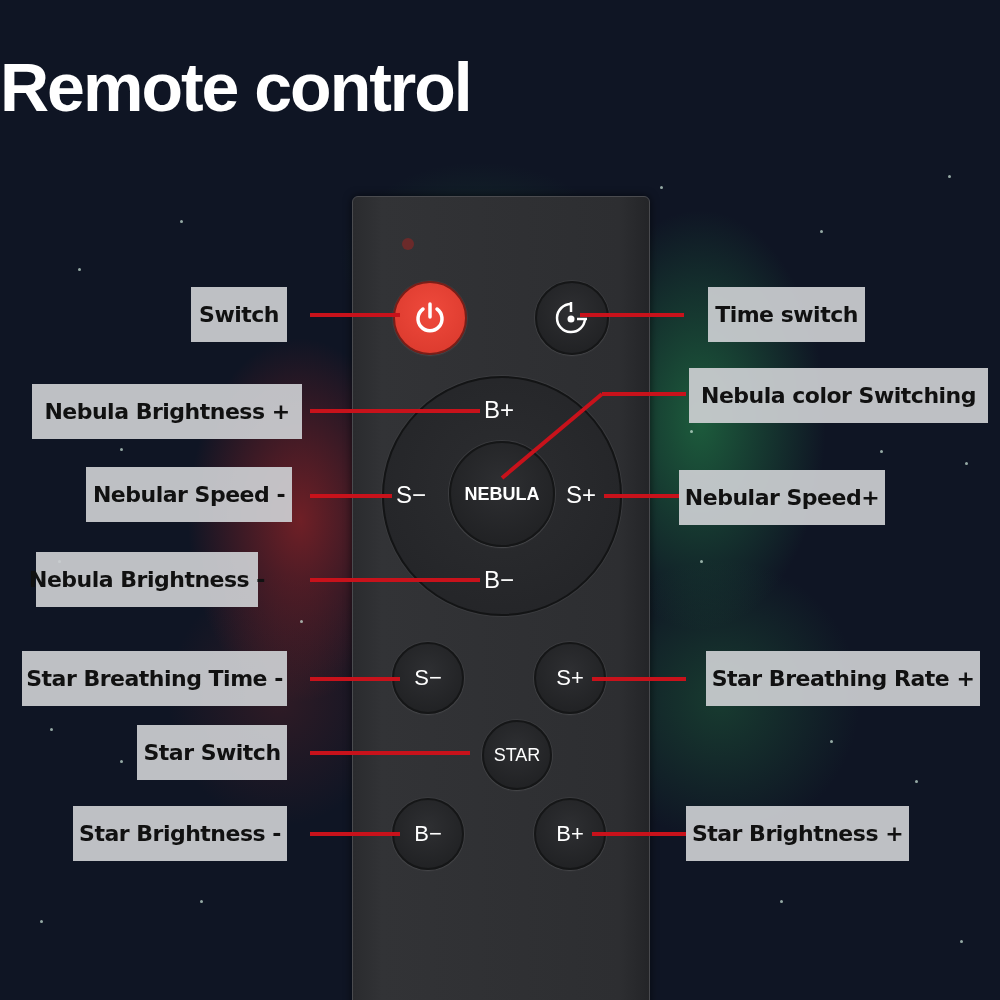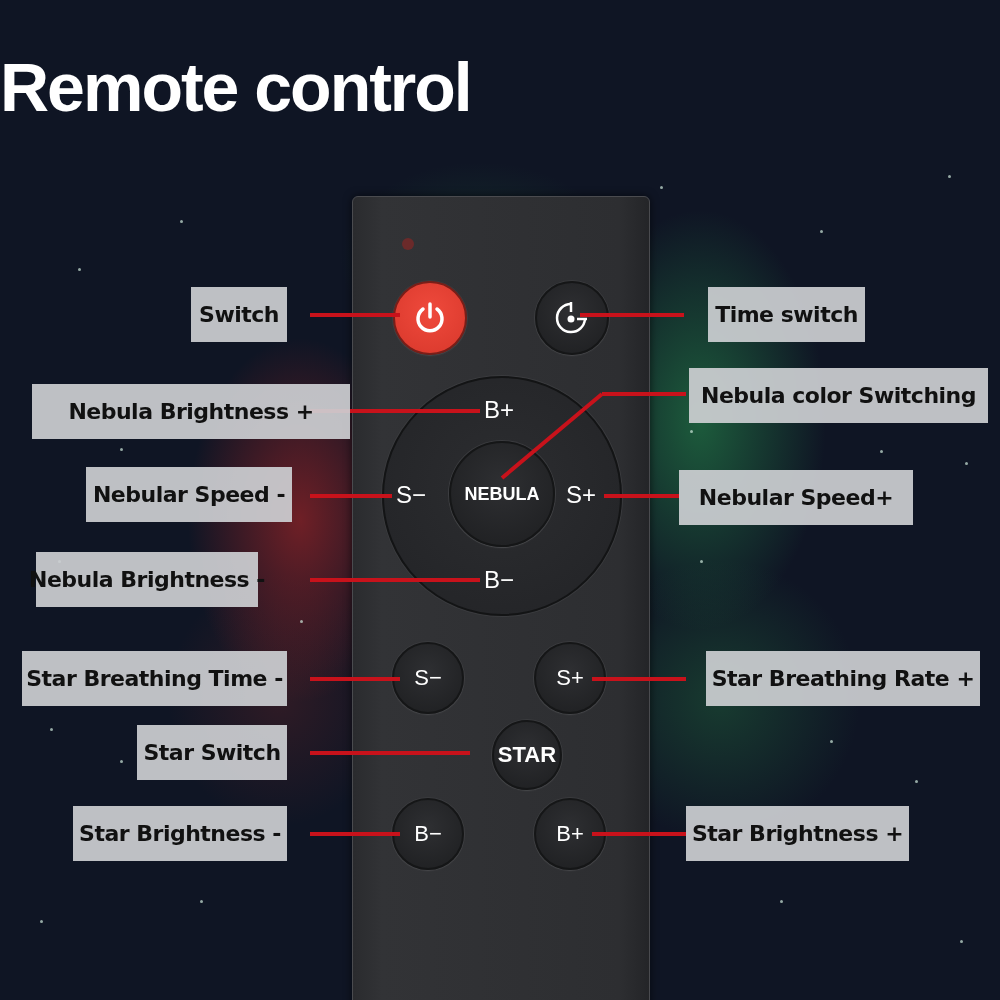--- a/index.html
+++ b/index.html
@@ -38,21 +38,21 @@
   .btn-power { left:393px; top:281px; width:70px; height:70px; background:radial-gradient(circle at 50% 40%, #ef4a3c, #d8372b); border-color:#7a1e18; }
   .btn-timer { left:535px; top:281px; width:70px; height:70px; }
   .ring {
     position:absolute; left:382px; top:376px; width:236px; height:236px; border-radius:50%;
     background:radial-gradient(circle at 50% 45%, #2c2d30, #222326);
     border:2px solid #131415; box-shadow:0 0 0 1px #3a3b3e;
   }
   .ring-label { position:absolute; color:#fff; font-family:"Liberation Sans", sans-serif; font-size:24px; cursor:pointer; }
   .nebula-btn { left:449px; top:441px; width:102px; height:102px; font-weight:bold; font-size:18px; }
   .small-btn { width:68px; height:68px; }
-  .star-btn { left:492px; top:720px; width:66px; height:66px; font-weight:bold; font-size:22px; }
+  .star-btn { left:482px; top:720px; width:66px; height:66px; font-weight:normal; font-size:18px; }
   .line { position:absolute; height:4px; background:#c8121b; }
   .label {
     position:absolute; height:55px; background:rgba(205,207,210,0.92);
     border-radius:0; color:#111; font-family:"DejaVu Sans", sans-serif; font-weight:bold;
     font-size:22px; display:flex; align-items:center; justify-content:center; white-space:nowrap;
     letter-spacing:-0.5px; box-sizing:border-box; padding:0 0;
   }
   svg { display:block; }
 </style>
 </head>
@@ -126,24 +126,24 @@
 <div class="line" style="left:310px;top:751px;width:160px"></div>
 <div class="line" style="left:310px;top:832px;width:90px"></div>
 <div class="line" style="left:592px;top:832px;width:94px"></div>
 
 <svg style="position:absolute;left:490px;top:390px" width="200" height="100">
   <line x1="12" y1="88" x2="112" y2="4" stroke="#c8121b" stroke-width="4"></line>
   <line x1="112" y1="4" x2="196" y2="4" stroke="#c8121b" stroke-width="4"></line>
 </svg>
 
 <div class="label" style="left:191px;top:287px;width:96px">Switch</div>
-<div class="label" style="left:32px;top:384px;width:318px">Nebula Brightness +</div>
+<div class="label" style="left:32px;top:384px;width:270px">Nebula Brightness +</div>
 <div class="label" style="left:86px;top:467px;width:206px">Nebular Speed -</div>
 <div class="label" style="left:36px;top:552px;width:222px">Nebula Brightness -</div>
 <div class="label" style="left:22px;top:651px;width:265px">Star Breathing Time -</div>
 <div class="label" style="left:137px;top:725px;width:150px">Star Switch</div>
 <div class="label" style="left:73px;top:806px;width:214px">Star Brightness -</div>
 
 <div class="label" style="left:708px;top:287px;width:157px">Time switch</div>
 <div class="label" style="left:689px;top:368px;width:299px">Nebula color Switching</div>
-<div class="label" style="left:679px;top:470px;width:234px">Nebular Speed+</div>
+<div class="label" style="left:679px;top:470px;width:206px">Nebular Speed+</div>
 <div class="label" style="left:706px;top:651px;width:274px">Star Breathing Rate +</div>
 <div class="label" style="left:686px;top:806px;width:223px">Star Brightness +</div>
 
 </body></html>

